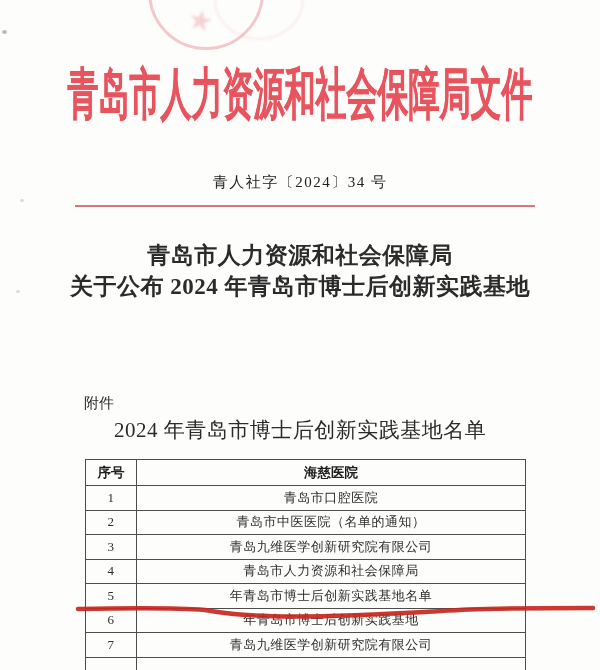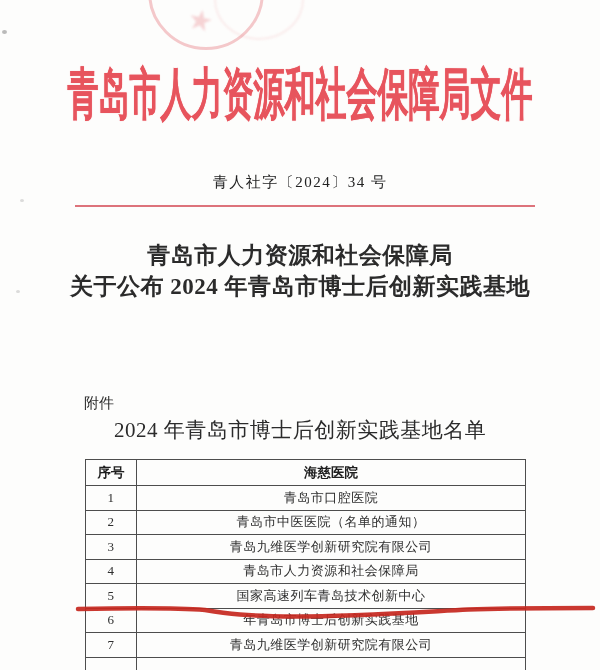--- a/index.html
+++ b/index.html
@@ -174,21 +174,21 @@
       <tr>
     <td class="col-no">3</td>
     <td>青岛九维医学创新研究院有限公司</td>
   </tr>
       <tr>
     <td class="col-no">4</td>
     <td>青岛市人力资源和社会保障局</td>
   </tr>
       <tr>
     <td class="col-no">5</td>
-    <td>国家高速列车青岛技术创新中心</td>
+    <td>年青岛市博士后创新实践基地名单</td>
   </tr>
       <tr>
     <td class="col-no">6</td>
     <td>年青岛市博士后创新实践基地</td>
   </tr>
       <tr>
     <td class="col-no">7</td>
     <td>青岛九维医学创新研究院有限公司</td>
   </tr>
     </tbody>

